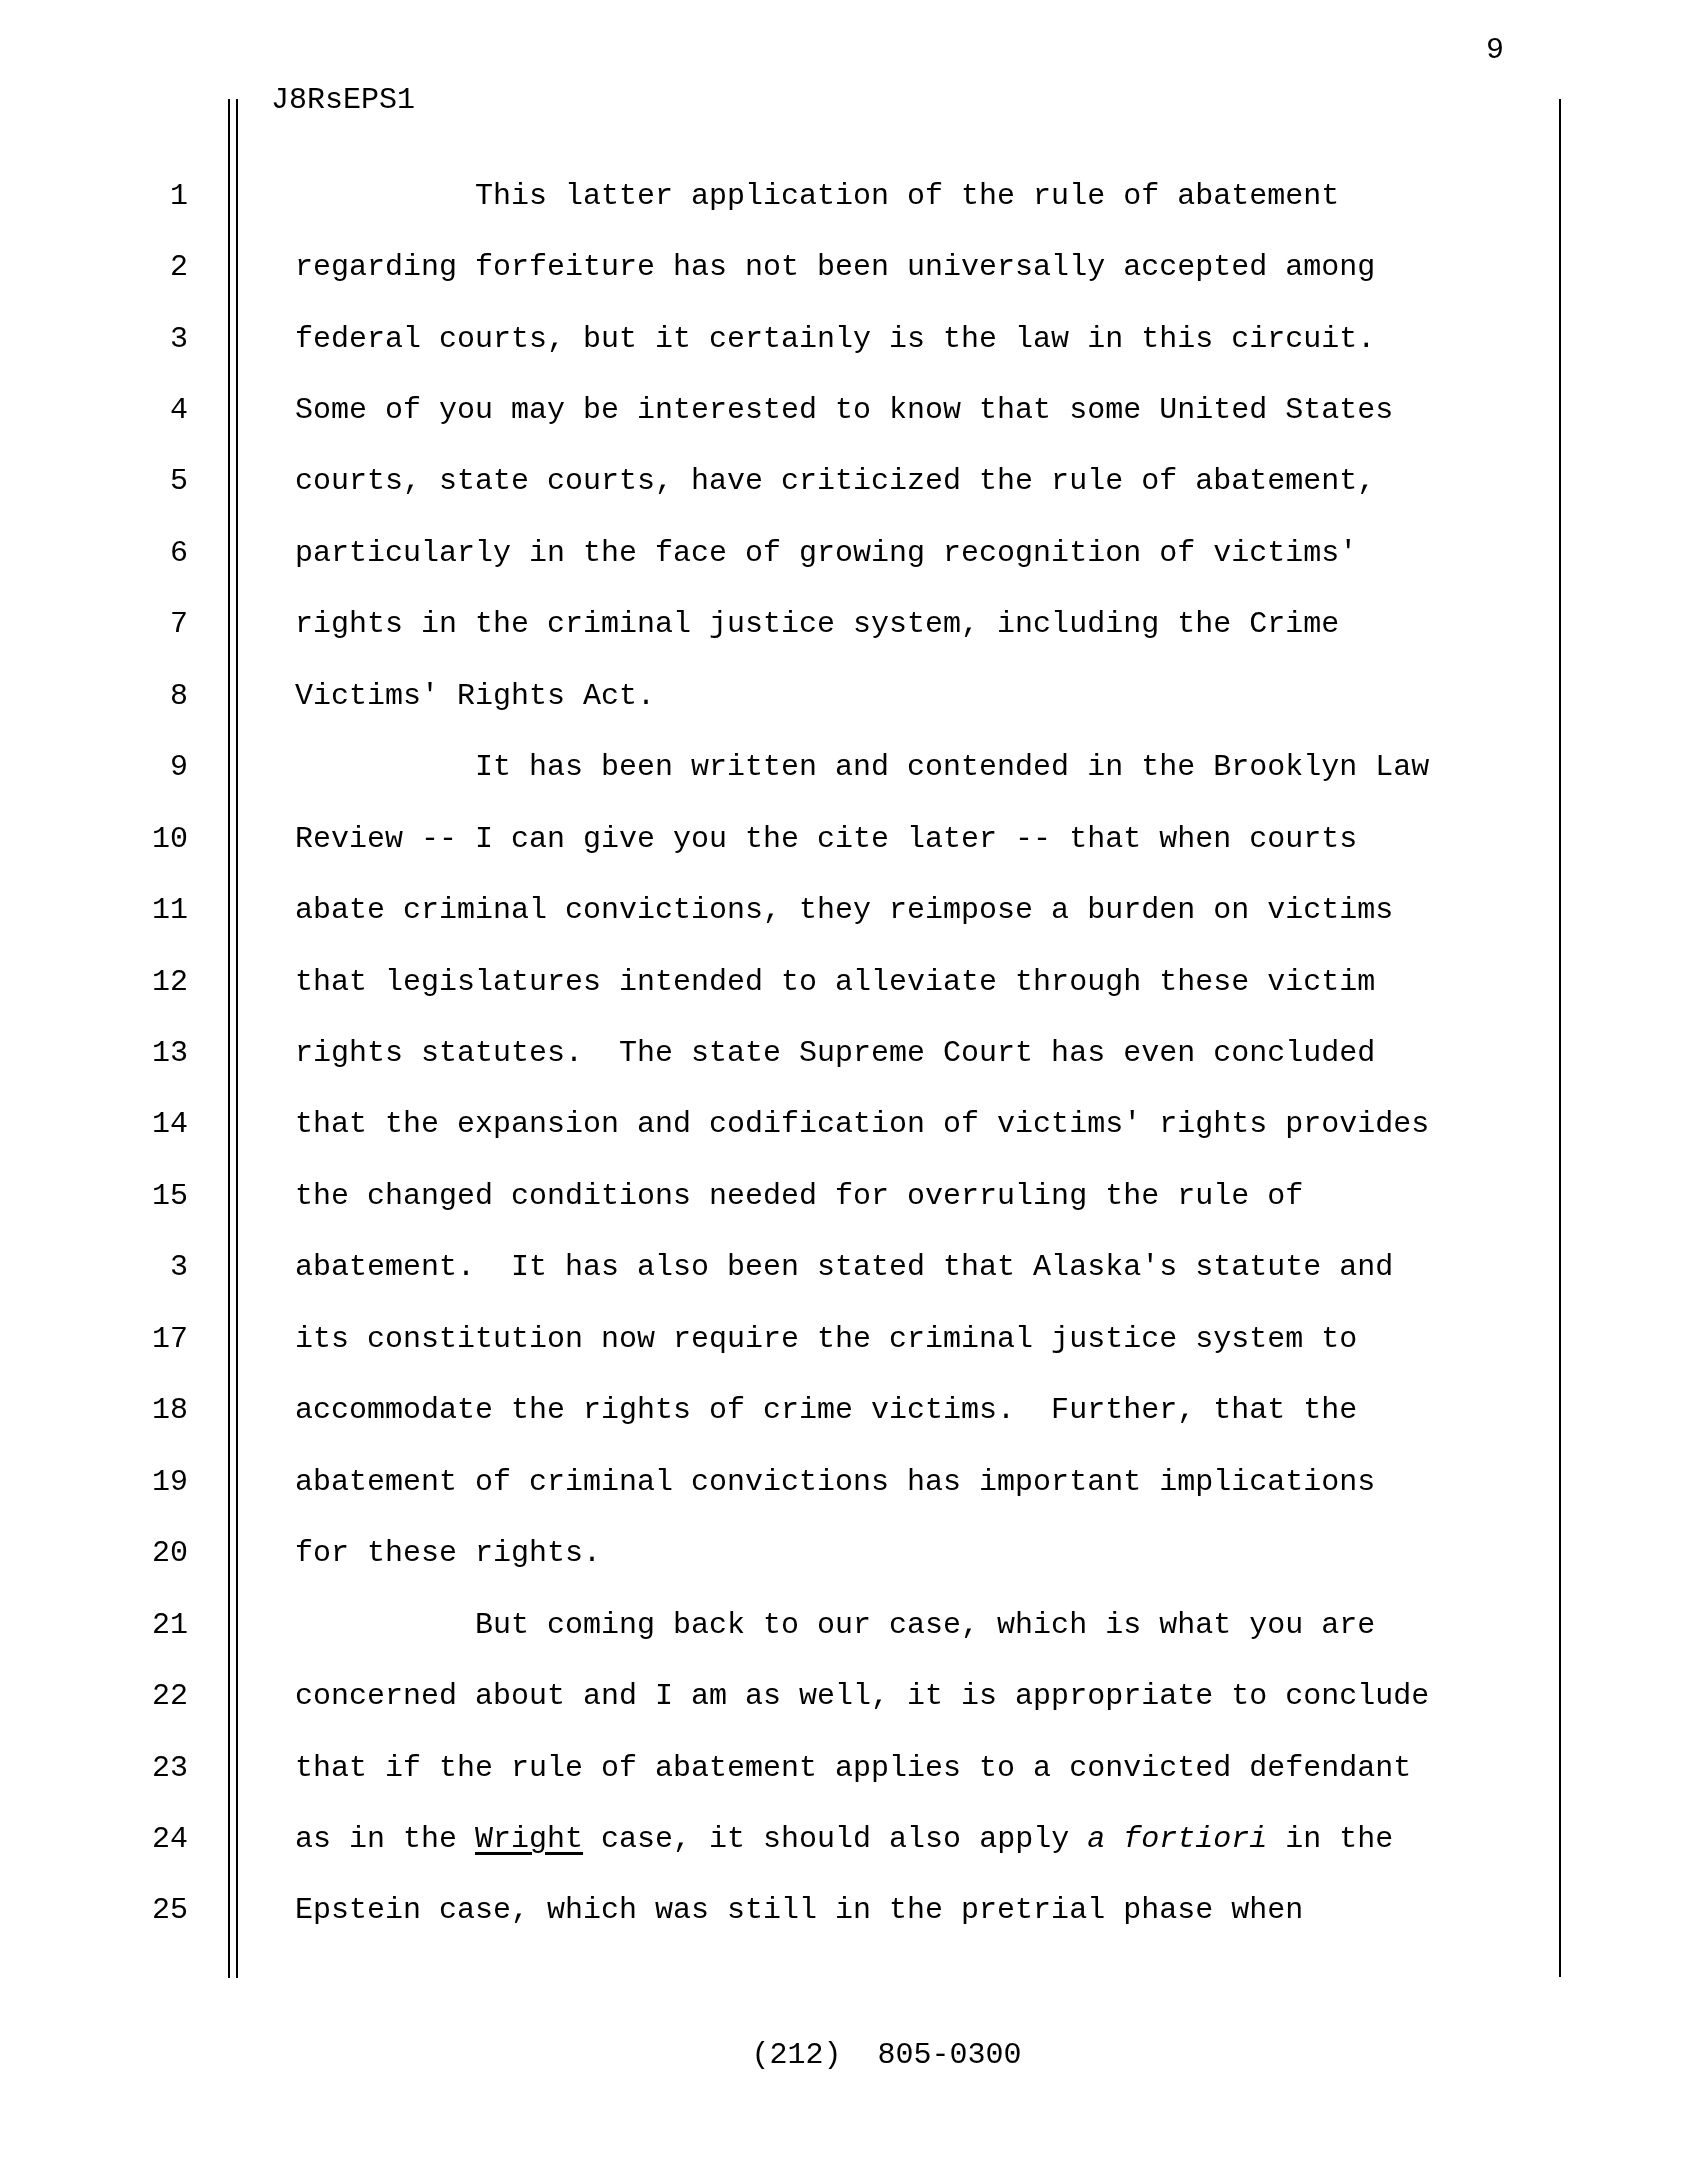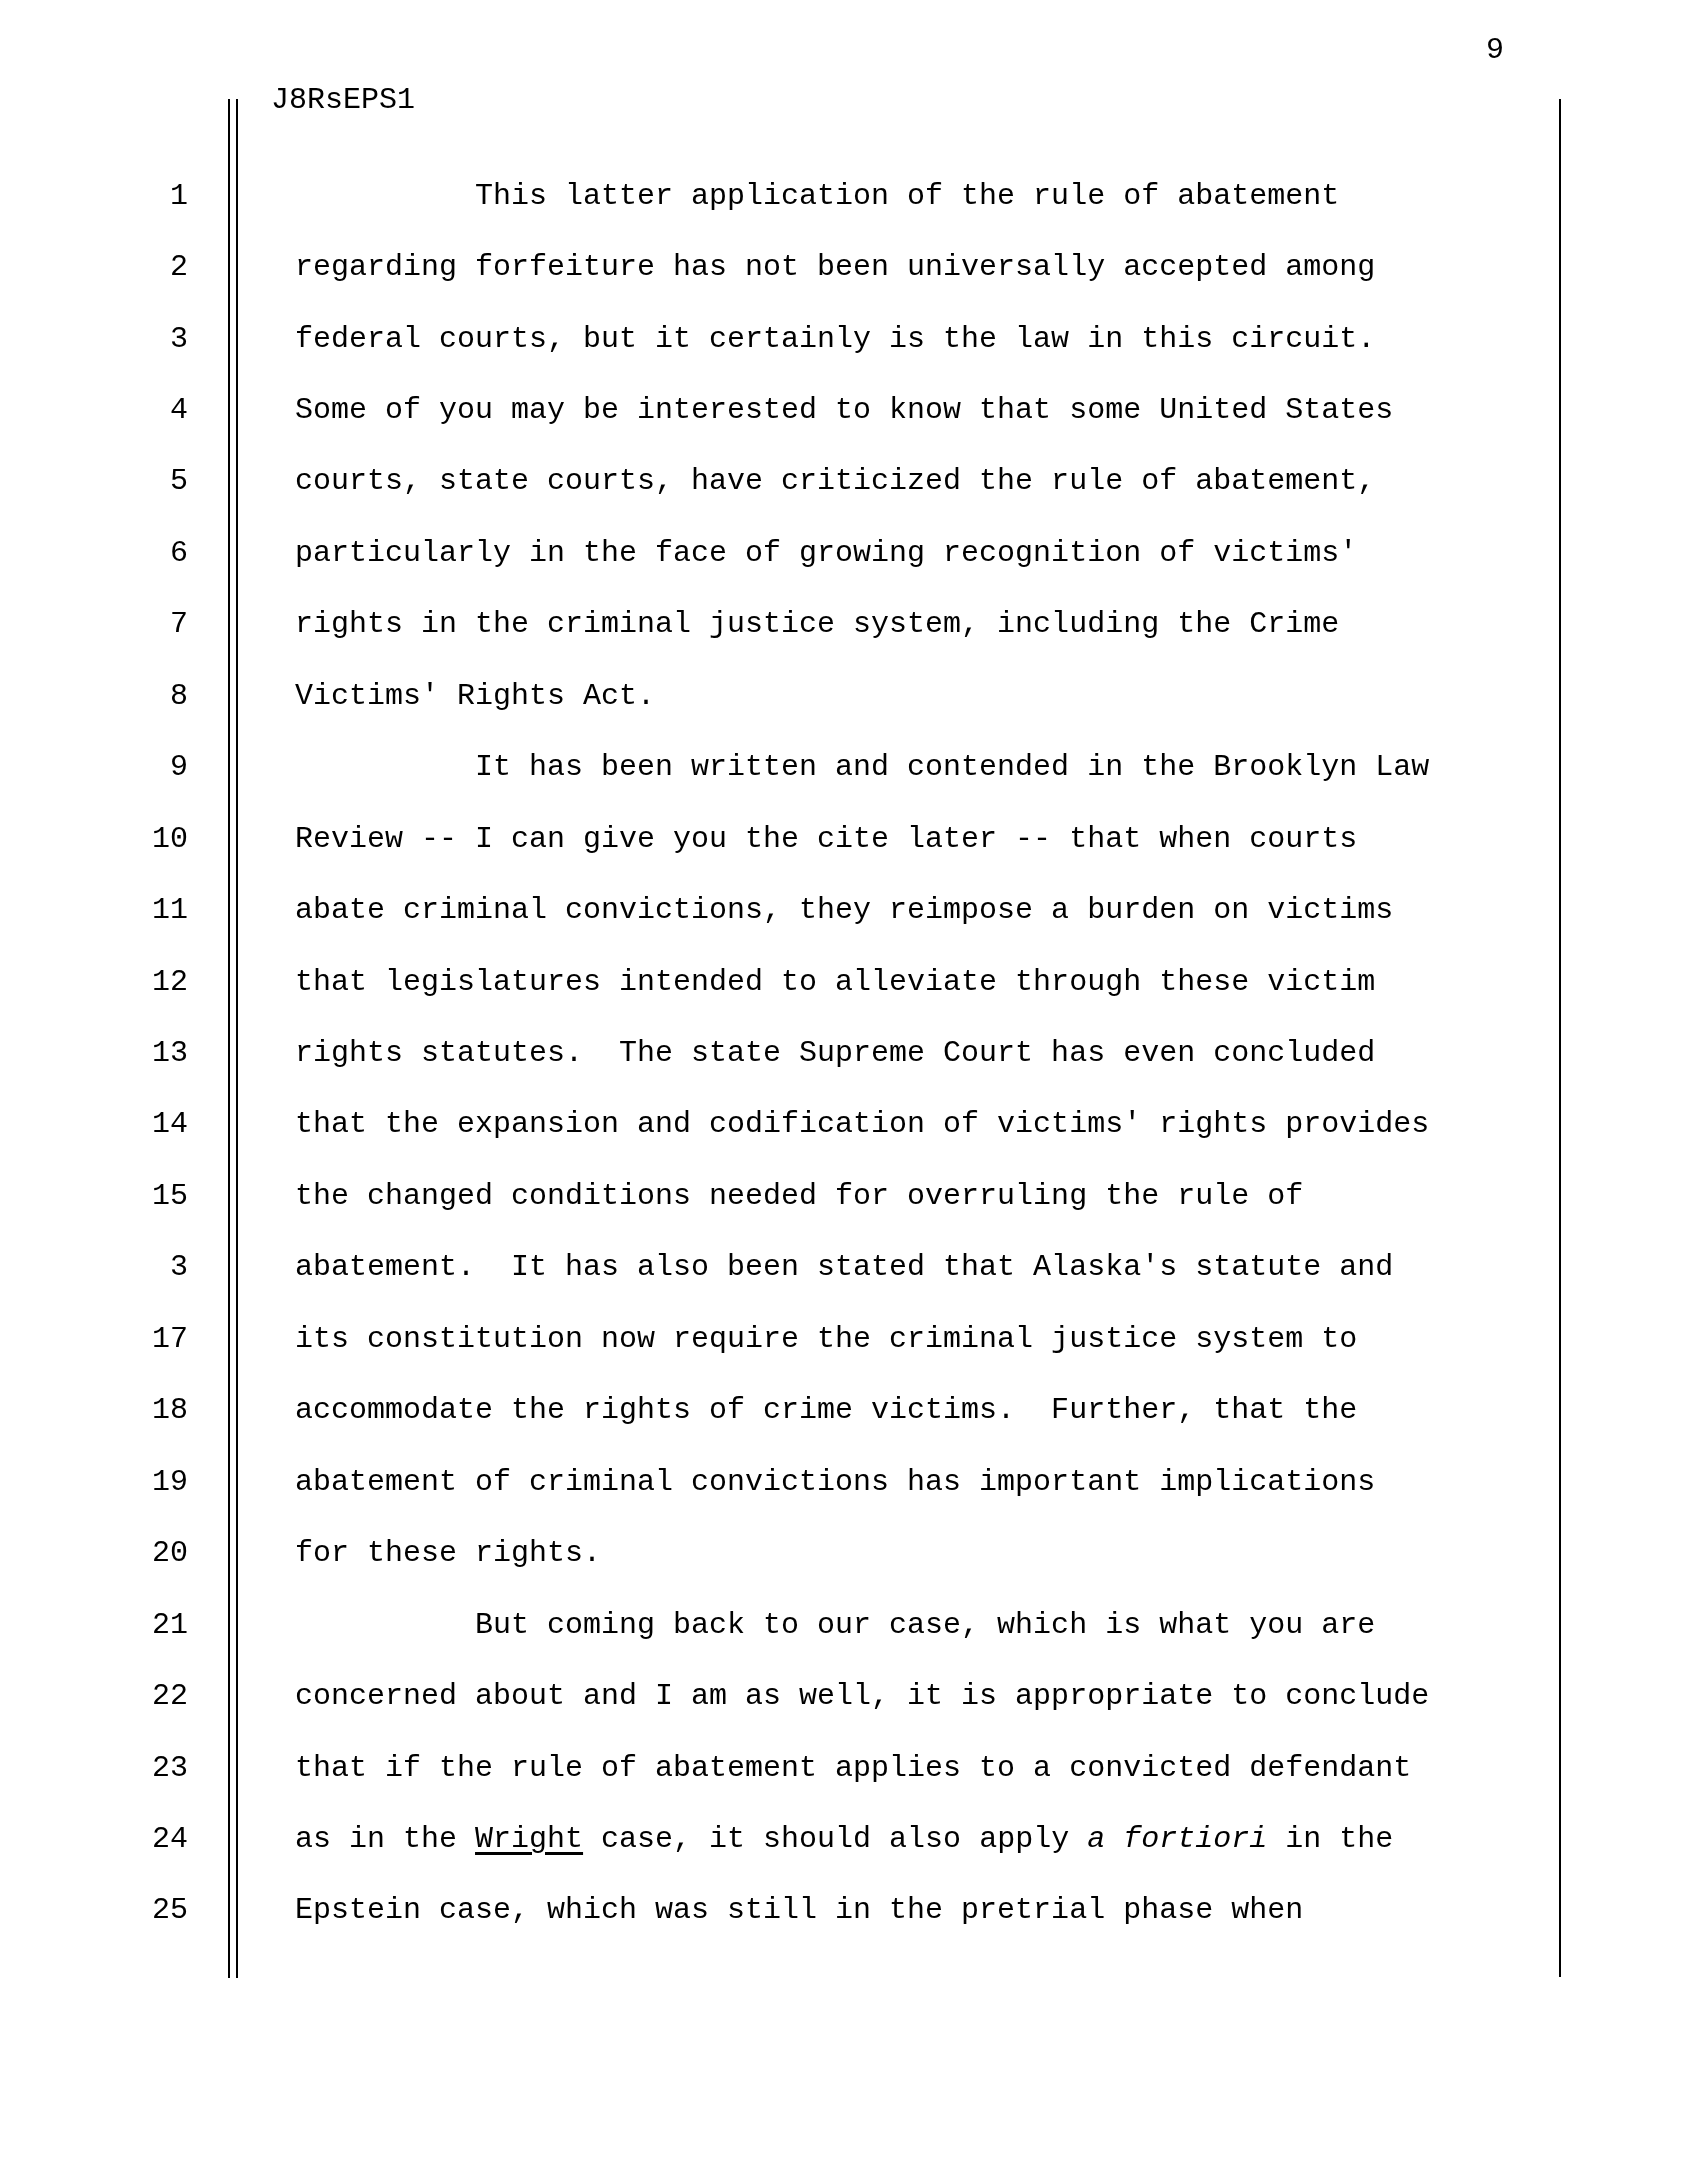--- a/index.html
+++ b/index.html
@@ -131,15 +131,16 @@
       <div class="line-text" style="top: 1681px;"><span>concerned about and I am as well, it is appropriate to conclude</span></div>
       <div class="line-num" style="top: 1753px;">23</div>
       <div class="line-text" style="top: 1753px;"><span>that if the rule of abatement applies to a convicted defendant</span></div>
       <div class="line-num" style="top: 1824px;">24</div>
       <div class="line-text" style="top: 1824px;"><span>as in the </span><span class="seg-u">Wright</span><span> case, it should also apply </span><span class="seg-i">a fortiori</span><span> in the</span></div>
       <div class="line-num" style="top: 1895px;">25</div>
       <div class="line-text" style="top: 1895px;"><span>Epstein case, which was still in the pretrial phase when</span></div>
     </div>
 
 
+  <div class="footer-line footer-2">(212)  805-0300</div>
 
 </div>
 
 
 </body></html>

